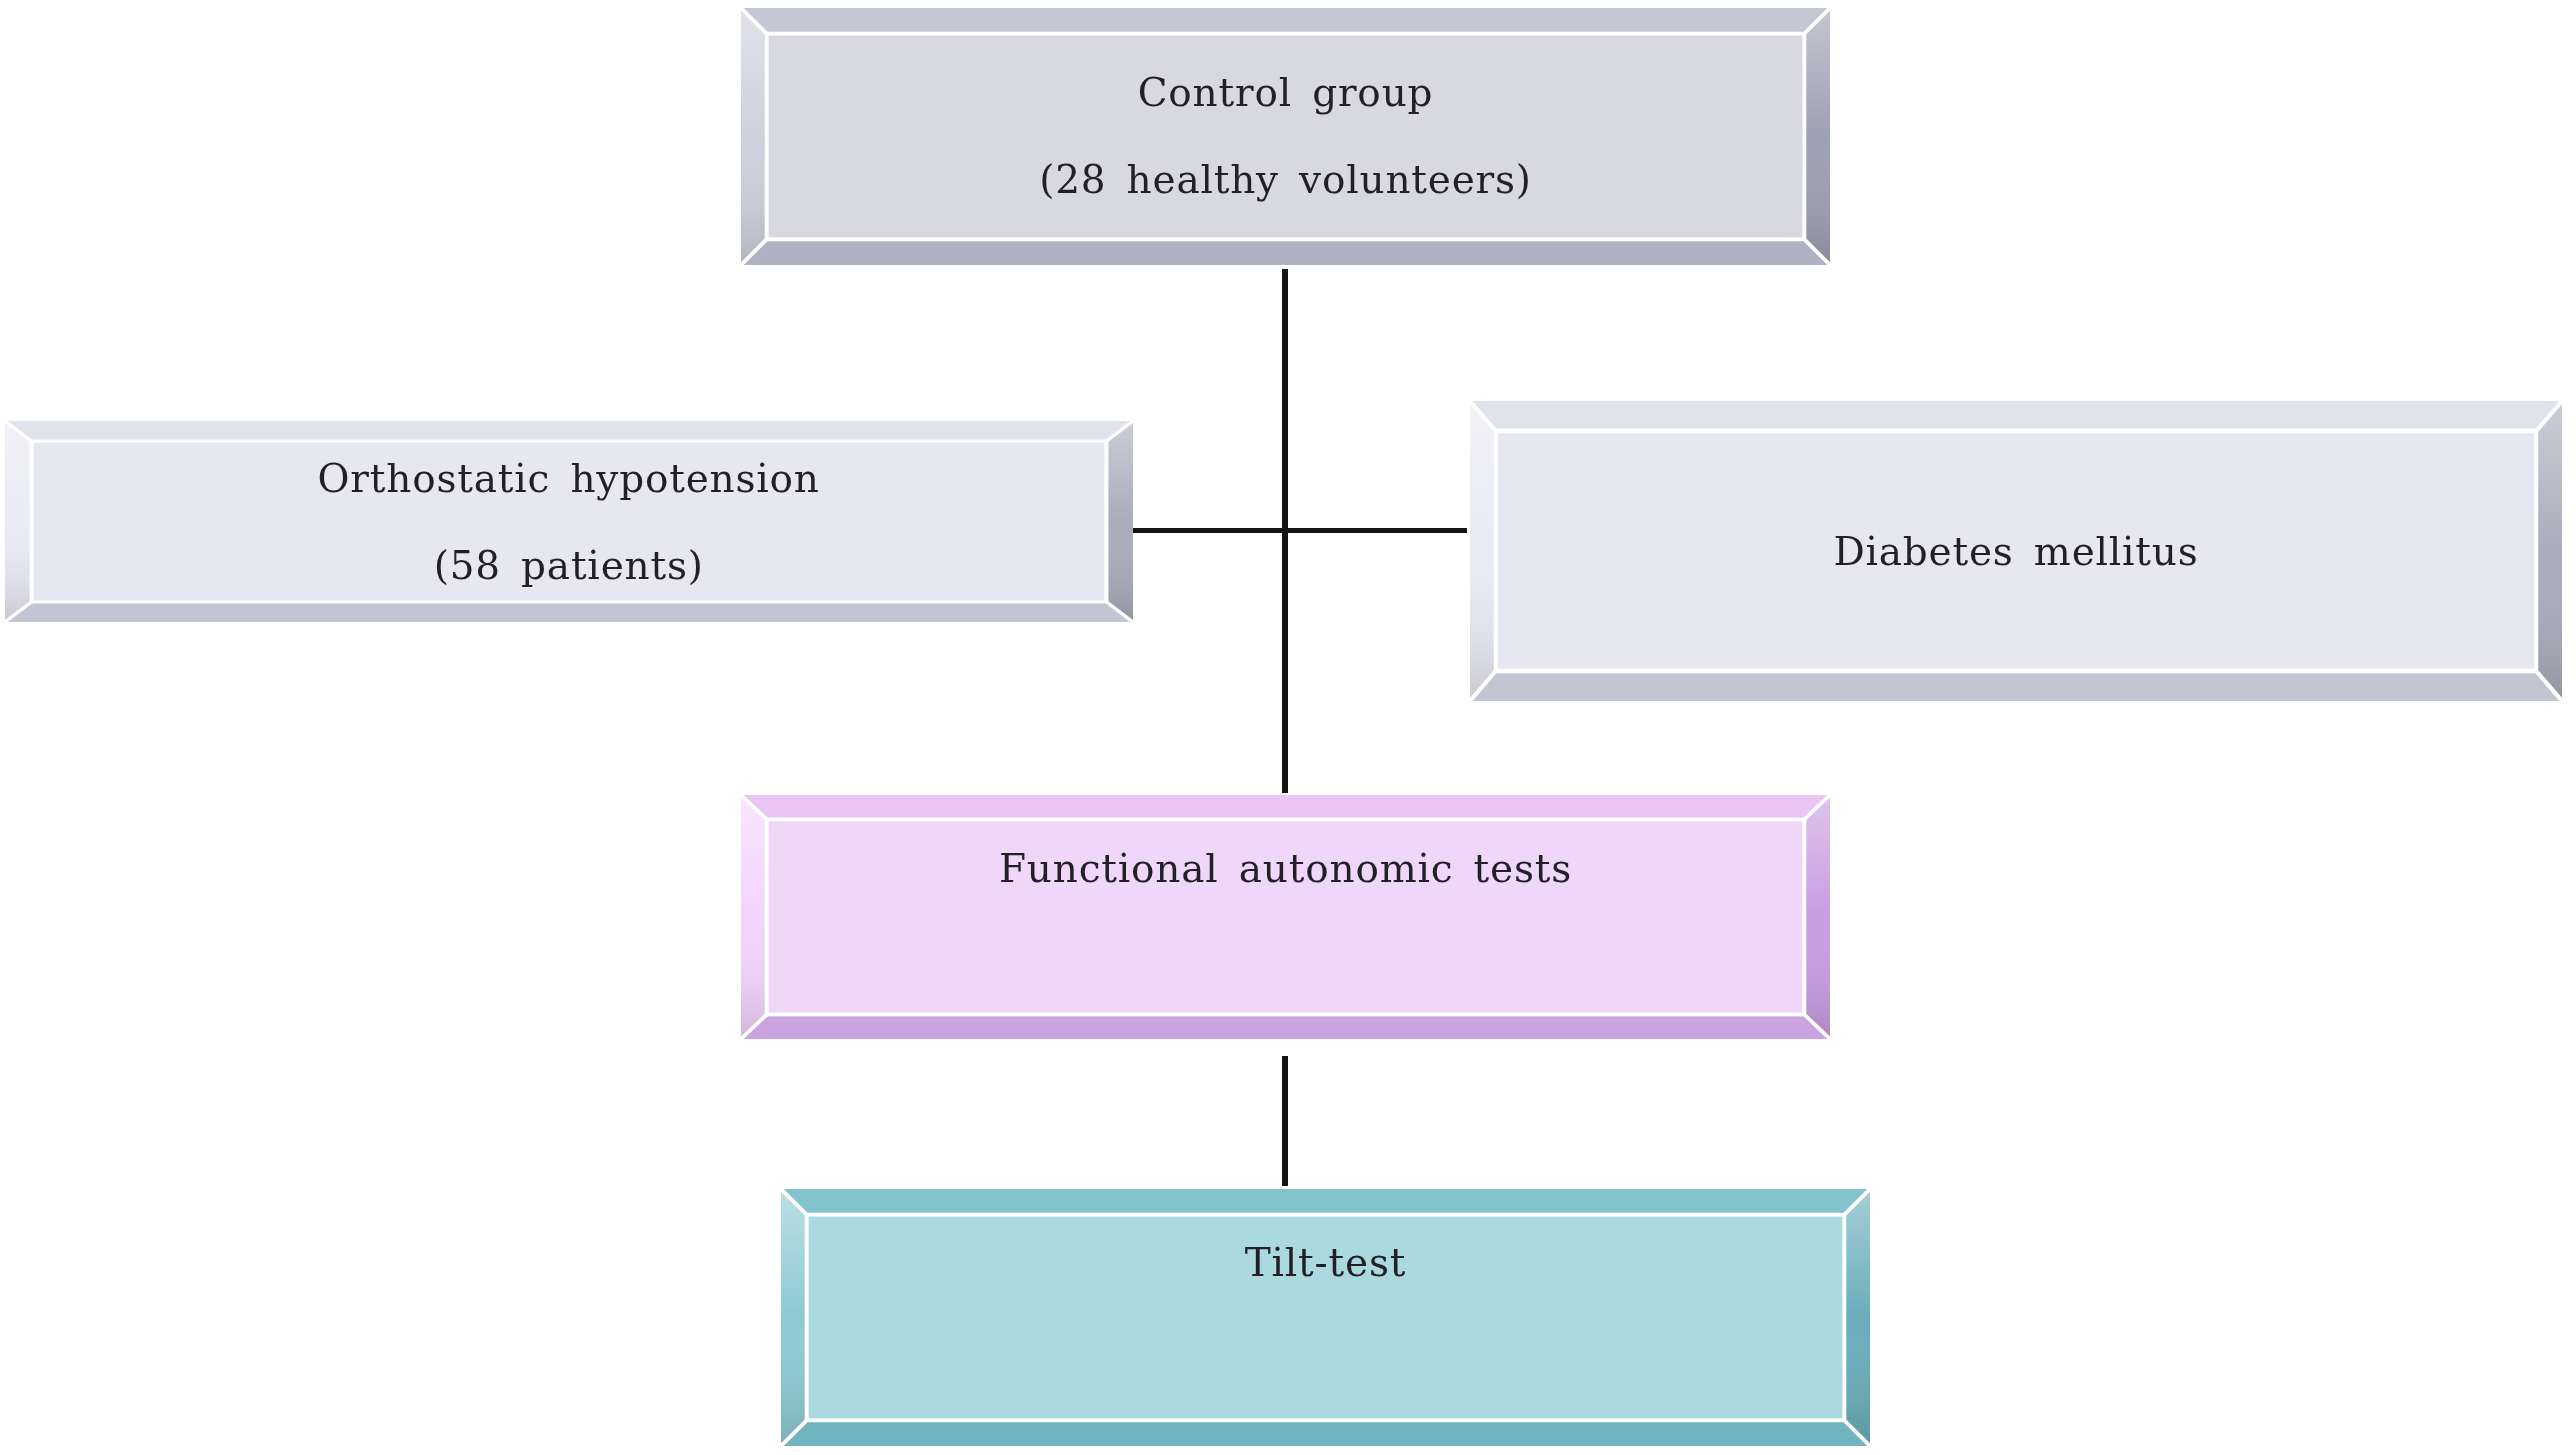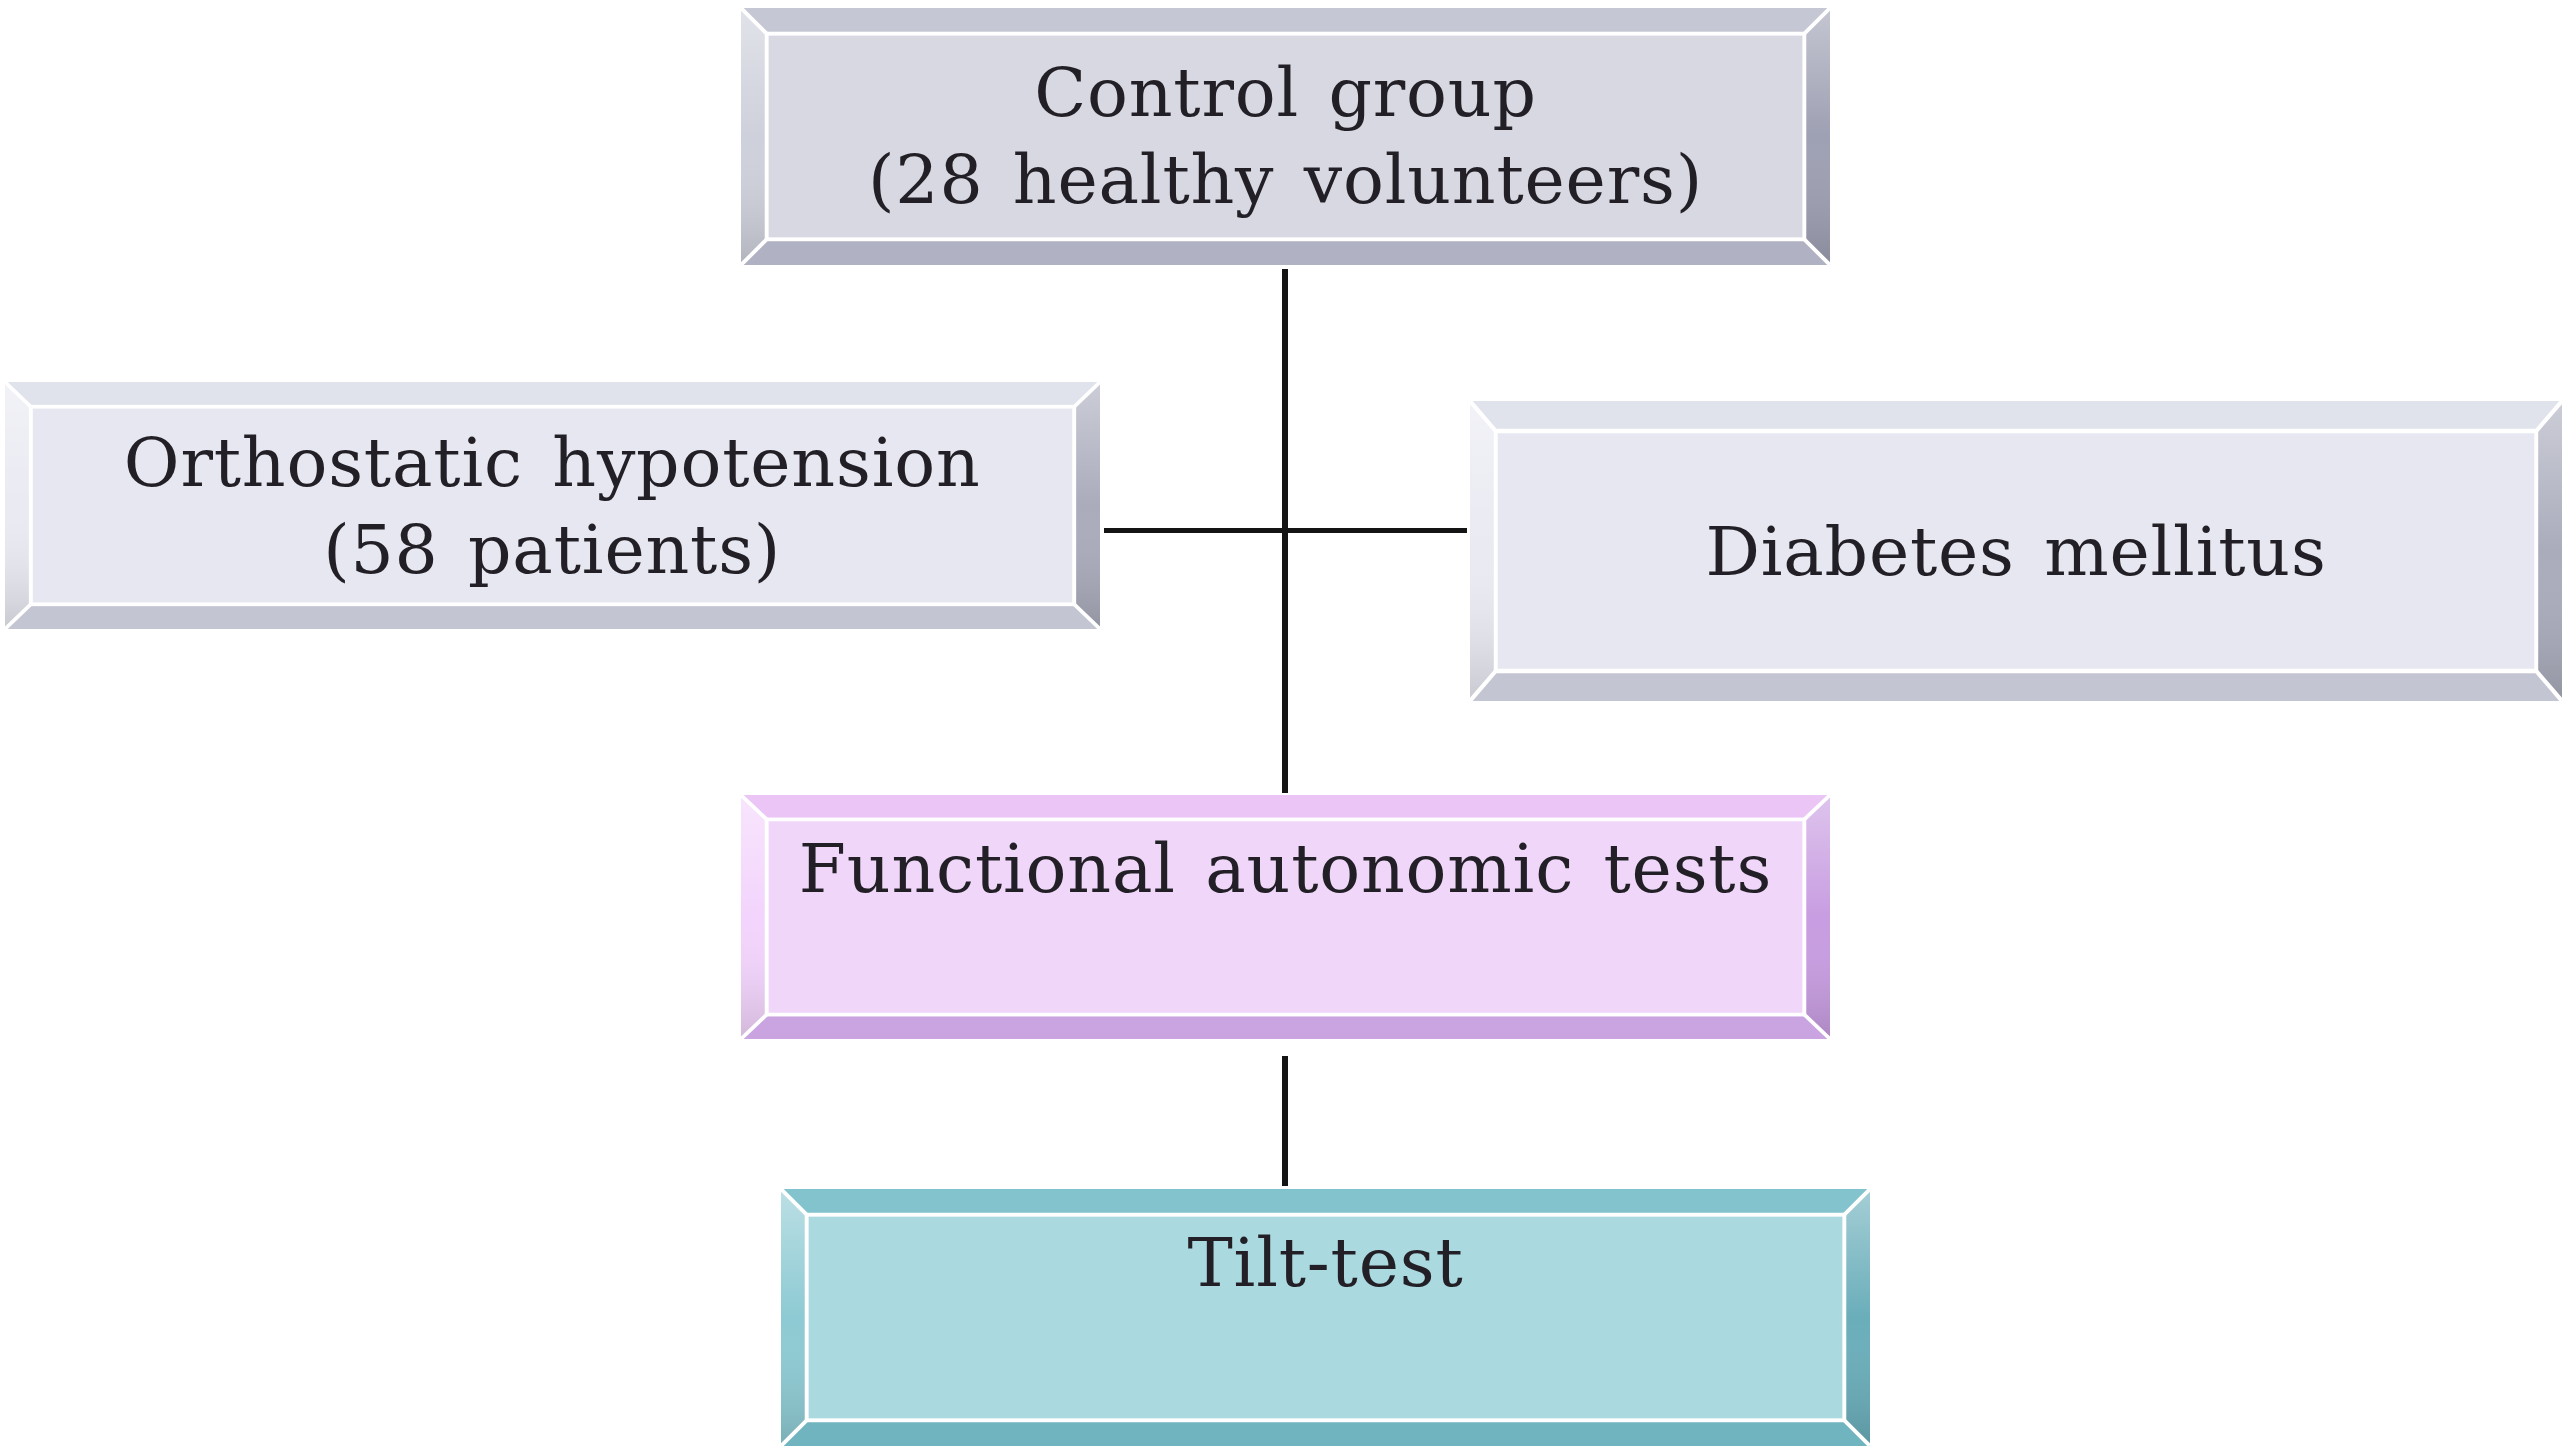--- a/index.html
+++ b/index.html
@@ -32,21 +32,21 @@
   
   .gray   { --c:#d7d8e2; --t:#c6c7d4; --l:#ced0db; --r:#9ea0b3; --b:#b0b1c2; }
   .light  { --c:#e6e7f0; --t:#e0e2ec; --l:#e9eaf2; --r:#aaacbc; --b:#c4c5d3; }
   .purple { --c:#f0d7fa; --t:#eac5f5; --l:#f3d4fc; --r:#c89de1; --b:#c9a4e1; }
   .teal   { --c:#aadae0; --t:#82c3cd; --l:#8ecad3; --r:#6aaeba; --b:#70b4c0; }
 
   
   .box-label {
     position: absolute; left: 33px; right: 33px;
     color: #221f26;
-    font-size: 68px;
+    font-size: 39px;
     text-align: center;
     letter-spacing: 0.8px;
     word-spacing: 7px;
     white-space: nowrap;
   }
   .box-label.two {
     top: 30px; bottom: 30px;
     display: flex; flex-direction: column;
     justify-content: center; align-items: center;
     line-height: 87px;
@@ -97,21 +97,21 @@
       <line class="miter" x1="2" y1="328" x2="33" y2="297"></line>
       <line class="miter" x1="1398" y1="328" x2="1367" y2="297"></line>
       <rect class="f-center" x="33" y="33" width="1334" height="264"></rect>
     </svg>
     <div class="box-label two">
       <div>Control group</div>
       <div>(28 healthy volunteers)</div>
     </div>
   </div>
 
-  <div class="bevel-box light" style="left:4.7px; top:382px; width:1095px; height:247px;">
+  <div class="bevel-box light" style="left:4.7px; top:421px; width:1095px; height:201px;padding-left:33px;">
     <svg class="facets" viewBox="0 0 1400 330" preserveAspectRatio="none">
       <polygon class="f-top" points="0,0 1400,0 1367,33 33,33"></polygon>
       <polygon class="f-left" points="0,0 33,33 33,297 0,330"></polygon>
       <polygon class="f-right" points="1400,0 1400,330 1367,297 1367,33"></polygon>
       <polygon class="f-bottom" points="0,330 33,297 1367,297 1400,330"></polygon>
       <polygon class="f-shade" points="0,0 33,33 33,297 0,330"></polygon>
       <polygon class="f-shade" points="1400,0 1400,330 1367,297 1367,33"></polygon>
       <line class="miter" x1="2" y1="2" x2="33" y2="33"></line>
       <line class="miter" x1="1398" y1="2" x2="1367" y2="33"></line>
       <line class="miter" x1="2" y1="328" x2="33" y2="297"></line>

